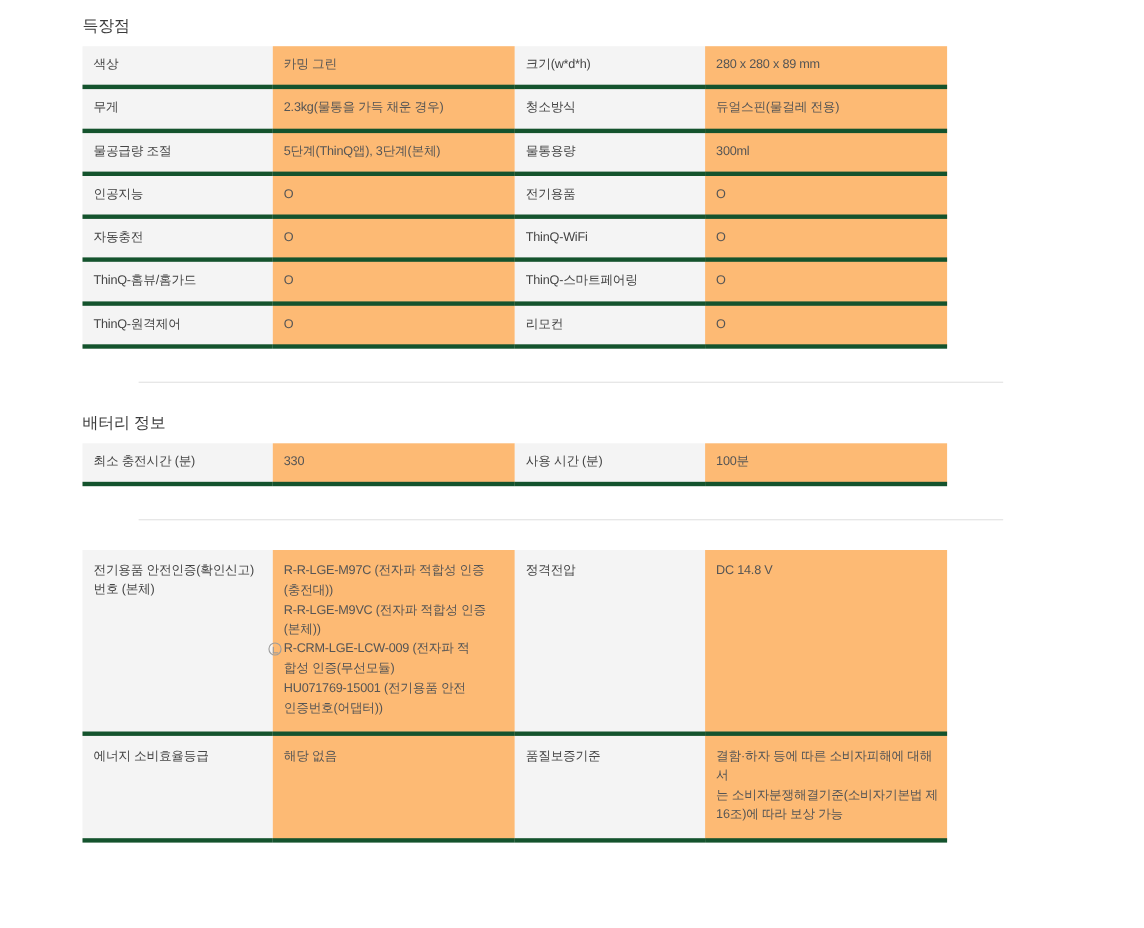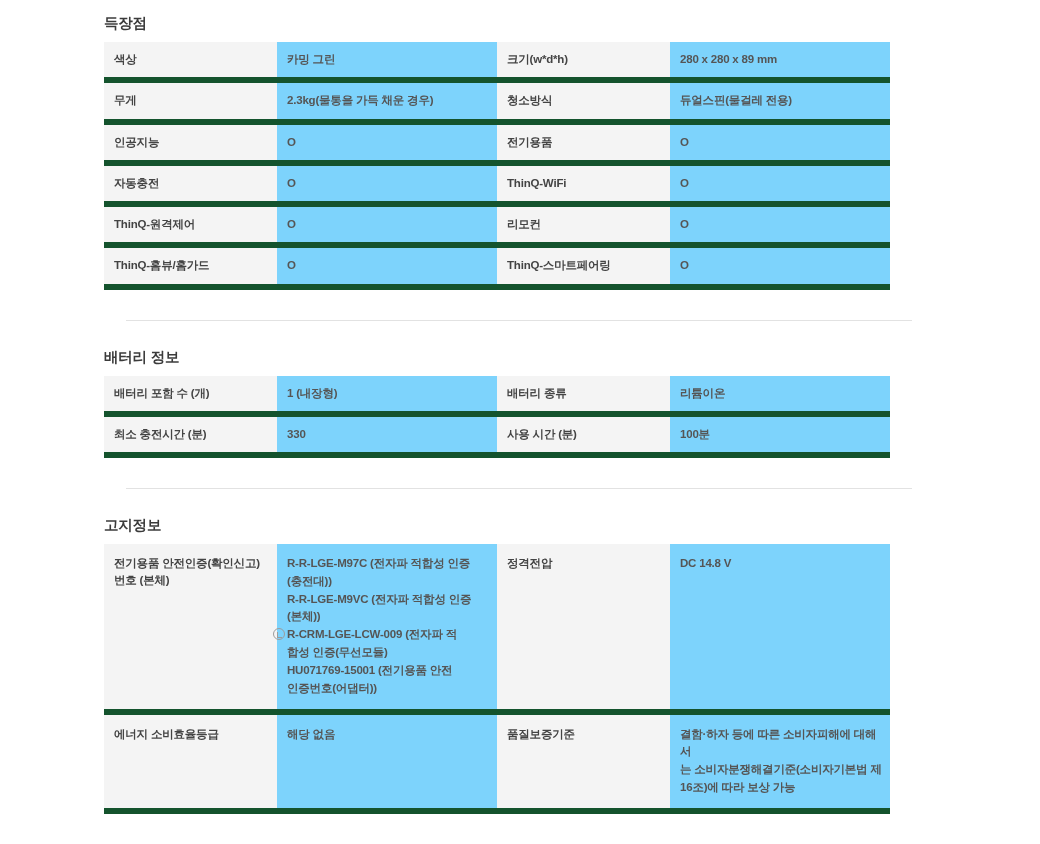--- a/index.html
+++ b/index.html
@@ -12,50 +12,49 @@
     font-family: "Liberation Sans", sans-serif;
     color: #333333;
   }
   .page {
     position: relative;
     width: 1040px;
     height: 844px;
     overflow: hidden;
   }
   .section {
-    margin-left: 104px;
+    margin-left: 75px;
     width: 786px;
-    font-weight: bold;
   }
   .section-title {
     font-size: 14.5px;
     color: #3b3b3b;
     padding-bottom: 9px;
     letter-spacing: -0.2px;
   }
   .spec-table {
     width: 786px;
     border-collapse: collapse;
     table-layout: fixed;
   }
   .spec-table td {
     font-size: 11.5px;
     vertical-align: top;
     padding: 9px 8px 9px 10px;
     line-height: 1.5;
     letter-spacing: -0.2px;
-    border-bottom: 6px solid #14532d;
+    border-bottom: 4px solid #14532d;
   }
   .spec-table td.lbl {
     background: #f4f4f4;
     color: #444444;
     width: 173px;
   }
   .spec-table td.val {
-    background: #7dd3fc;
+    background: #fdba74;
     color: #555555;
     width: 220px;
   }
   .divider {
     margin-left: 126px;
     width: 786px;
     height: 1px;
     background: #e2e2e2;
   }
   .s1 { padding-top: 14px; }
@@ -101,77 +100,76 @@
         <td class="lbl">크기(w*d*h)</td>
         <td class="val">280 x 280 x 89 mm</td>
       </tr>
       <tr>
         <td class="lbl">무게</td>
         <td class="val">2.3kg(물통을 가득 채운 경우)</td>
         <td class="lbl">청소방식</td>
         <td class="val">듀얼스핀(물걸레 전용)</td>
       </tr>
       <tr>
+        <td class="lbl">물공급량 조절</td>
+        <td class="val">5단계(ThinQ앱), 3단계(본체)</td>
+        <td class="lbl">물통용량</td>
+        <td class="val">300ml</td>
+      </tr>
+      <tr>
         <td class="lbl">인공지능</td>
         <td class="val">O</td>
         <td class="lbl">전기용품</td>
         <td class="val">O</td>
       </tr>
       <tr>
         <td class="lbl">자동충전</td>
         <td class="val">O</td>
         <td class="lbl">ThinQ-WiFi</td>
         <td class="val">O</td>
       </tr>
       <tr>
+        <td class="lbl">ThinQ-홈뷰/홈가드</td>
+        <td class="val">O</td>
+        <td class="lbl">ThinQ-스마트페어링</td>
+        <td class="val">O</td>
+      </tr>
+      <tr>
         <td class="lbl">ThinQ-원격제어</td>
         <td class="val">O</td>
         <td class="lbl">리모컨</td>
-        <td class="val">O</td>
-      </tr>
-      <tr>
-        <td class="lbl">ThinQ-홈뷰/홈가드</td>
-        <td class="val">O</td>
-        <td class="lbl">ThinQ-스마트페어링</td>
         <td class="val">O</td>
       </tr>
     </tbody>
       </table>
   </div>
 
   <div class="sp-after"></div>
   <div class="divider"></div>
   <div class="sp-before"></div>
 
   <div class="section">
     <div class="section-title">배터리 정보</div>
     <table class="spec-table">
       <tbody>
-          <tr>
-        <td class="lbl">배터리 포함 수 (개)</td>
-        <td class="val">1 (내장형)</td>
-        <td class="lbl">배터리 종류</td>
-        <td class="val">리튬이온</td>
-      </tr>
       <tr>
         <td class="lbl">최소 충전시간 (분)</td>
         <td class="val">330</td>
         <td class="lbl">사용 시간 (분)</td>
         <td class="val">100분</td>
       </tr>
     </tbody>
       </table>
   </div>
 
   <div class="sp-after"></div>
   <div class="divider"></div>
   <div class="sp-before"></div>
 
   <div class="section">
-    <div class="section-title">고지정보</div>
     <table class="spec-table notice-table">
       <tbody>
           <tr class="tall">
         <td class="lbl multi-line">전기용품 안전인증(확인신고)
 번호 (본체)</td>
         <td class="val">
           <span>R-R-LGE-M97C (전자파 적합성 인증</span><br>
           <span>(충전대))</span><br>
           <span>R-R-LGE-M9VC (전자파 적합성 인증</span><br>
           <span>(본체))</span><br>

